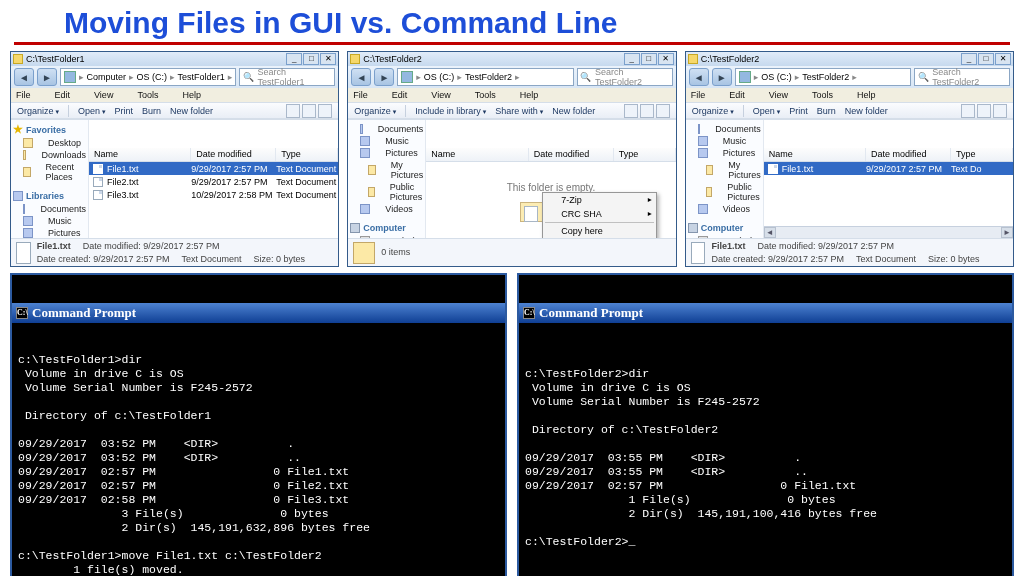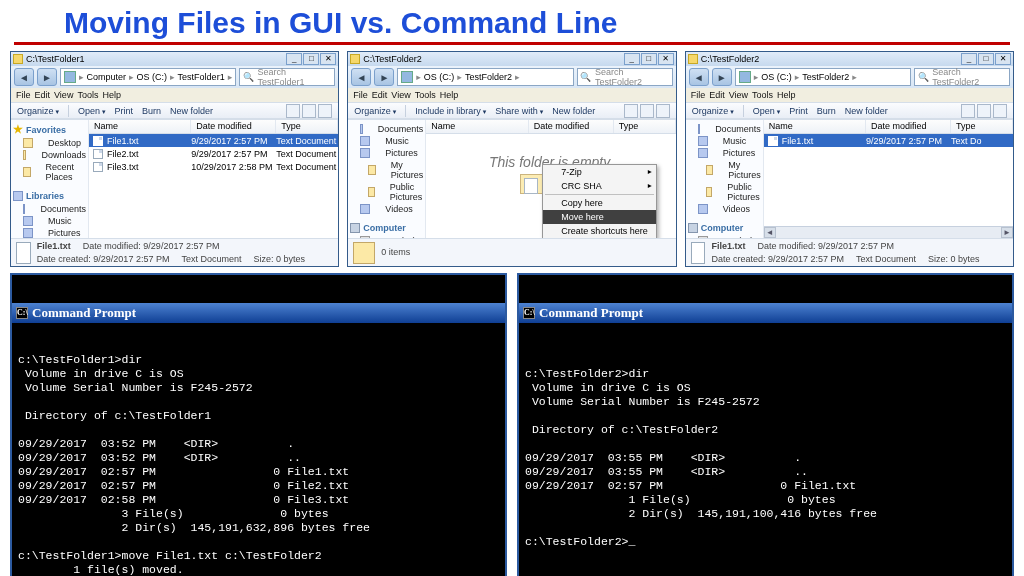--- a/index.html
+++ b/index.html
@@ -43,51 +43,51 @@
   }
   .nav-btn { width:20px; height:18px; border-radius:3px; background:linear-gradient(#cfe0f3,#a8c4e3); border:1px solid #7ba0cc; display:flex;align-items:center;justify-content:center;color:#345;font-size:10px;}
   .breadcrumb {
     flex:1; height:18px; background:#fff; border:1px solid #8ba6c4;
     display:flex; align-items:center; font-size:9px; padding:0 3px; gap:3px;
   }
   .bc-icon{width:12px;height:12px;background:#94b8e0;border:1px solid #6a8;}
   .bc-sep{color:#888;}
   .search-box{ width:96px; height:18px; background:#fff; border:1px solid #8ba6c4; display:flex;align-items:center;font-size:9px;color:#888;padding:0 3px;gap:3px;}
   .search-box .mag{color:#4a7ab2;}
-  .menubar{ background:#f1eee0; height:14px; display:flex; align-items:center; gap:4px; padding:0 5px; font-size:9px; color:#111;}
+  .menubar{ background:#f1eee0; height:14px; display:flex; align-items:center; gap:24px; padding:0 5px; font-size:9px; color:#111;}
   .toolbar{ background:linear-gradient(#fbfcfe,#e9eef6); border-top:1px solid #d5dee9;border-bottom:1px solid #d5dee9;height:17px; display:flex;align-items:center; gap:9px; padding:0 6px; font-size:9px; color:#1f3a63;}
   .toolbar .drop::after{content:" ▾"; font-size:7px; color:#1f3a63;}
   .tb-sep{width:1px;height:12px;background:#c6d0de;}
   .view-icons{margin-left:auto;display:flex;gap:2px;}
   .view-icons span{width:14px;height:14px;border:1px solid #aab8ca;background:#eef3fa;}
   .body-area{flex:1;display:flex; background:#fff; overflow:hidden; border-top:1px solid #d5dee9;}
   .nav-pane{width:78px; background:#fafcff;border-right:1px solid #e2e8f0; padding:3px 2px; font-size:9px;}
   .nav-group-h{color:#3a6ea5;font-weight:bold;display:flex;align-items:center;gap:3px;margin:2px 0;}
   .nav-item{display:flex;align-items:center;gap:15px;padding:1px 0 1px 10px;color:#222;}
   .nav-item.sub{padding-left:18px;}
   .small-icon{width:10px;height:10px;border:1px solid #c3a768;background:#fce9a6;}
   .small-icon.star{background:none;border:none;color:#e7b700;font-size:11px;line-height:8px;}
   .small-icon.lib{background:#b7c9ef;border-color:#7c94c7;}
   .small-icon.comp{background:#c7d3e3;border-color:#8495ad;}
   .small-icon.drive{background:#e3e3e3;border-color:#999;}
-  .file-pane{flex:1;position:relative;}
+  .file-pane{flex:1;position:relative;margin-top:28px;}
   .col-headers{display:flex;background:linear-gradient(#fdfdfd,#eef2f7);border-bottom:1px solid #d5dee9;height:14px;font-size:9px;}
   .col-headers span{padding:1px 5px;border-right:1px solid #e2e8f0;}
   .ch-name{flex:1;}
   .ch-date{width:85px;}
   .ch-type{width:62px;}
   .file-row{display:flex;align-items:center;height:13px;font-size:9px;padding-left:4px;}
   .file-row .fi{width:10px;height:10px;background:#fff;border:1px solid #9ab;margin-right:4px;position:relative;}
   .file-row .fi::after{content:"";position:absolute;top:0;right:0;width:3px;height:3px;background:#cbd7e8;}
   .file-row .fname{flex:1;}
   .file-row .fdate{width:85px;}
   .file-row .ftype{width:62px;}
   .file-row.selected{background:#316ac5;color:#fff;}
   .file-row.selected .fi{border-color:#fff;}
-  .empty-msg{color:#777;text-align:center;margin-top:20px;font-size:14px;font-style:italic;}
+  .empty-msg{color:#777;text-align:center;margin-top:20px;font-size:10px;}
   .status-area{background:#f3f6fb;border-top:1px solid #d5dee9;height:28px;display:flex;align-items:center;padding:2px 5px;gap:6px;font-size:9px;}
   .status-icon{width:22px;height:22px;background:#fff;border:1px solid #9ab;}
   .status-icon.folder{background:#fce9a6;border-color:#c3a768;}
   .status-details{display:flex;flex-wrap:wrap;gap:2px 12px;color:#444;line-height:11px;}
   .scroll-h{height:12px;background:#e7ecf3;border-top:1px solid #c6d0de;display:flex;}
   .scroll-h .sb{width:12px;background:#d7dfe9;border:1px solid #b7c1cf;text-align:center;font-size:8px;line-height:10px;color:#556;}
   .scroll-h .track{flex:1;}
   .ctx-menu{position:absolute;background:#f4f4f4;border:1px solid #979797;box-shadow:2px 2px 4px rgba(0,0,0,.3);font-size:9px;min-width:84px;z-index:10;}
   .ctx-menu .mi{padding:2px 8px 2px 18px;white-space:nowrap;position:relative;}
   .ctx-menu .mi.sel{background:#404040;color:#fff;}

